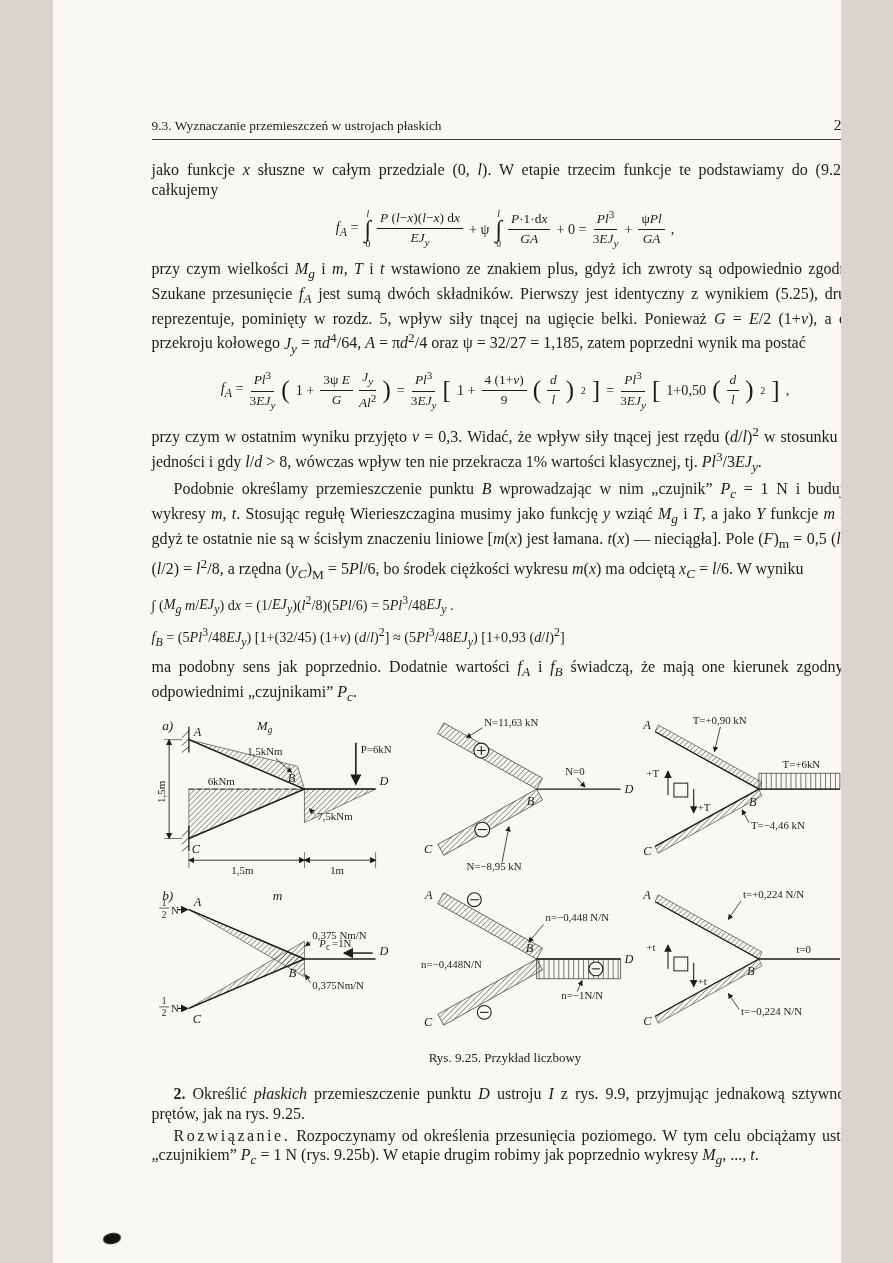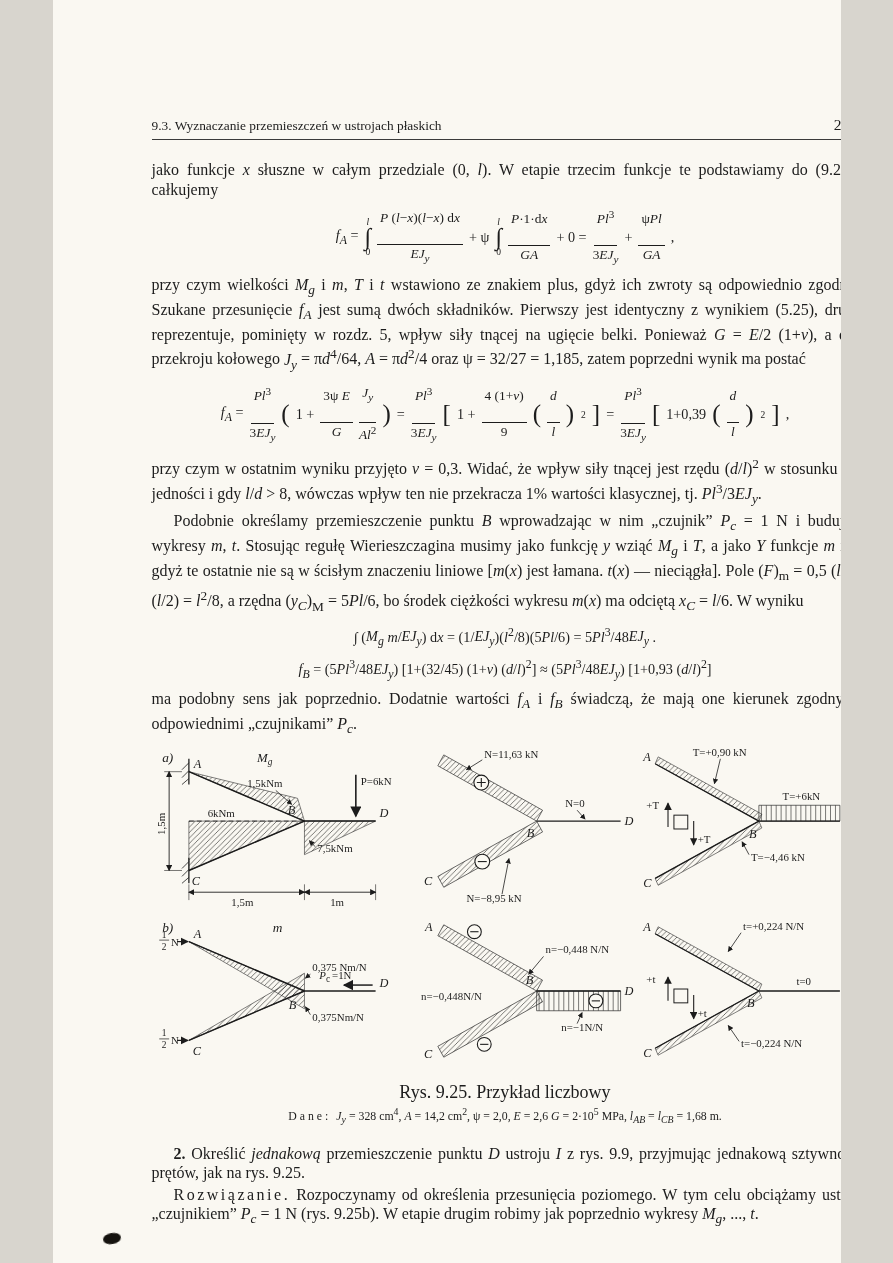--- a/index.html
+++ b/index.html
@@ -7,31 +7,31 @@
   body{background:#d8d5ce;font-family:"Liberation Serif","DejaVu Serif",serif}
   .page{position:relative;width:788px;height:1263px;margin:0 auto;background:#faf8f2;color:#1c1c1c;overflow:hidden}
   .content{position:absolute;left:99px;top:116px;width:707px}
   .pagehead{display:flex;justify-content:space-between;align-items:baseline;border-bottom:1.2px solid #3a3a3a;padding-bottom:5px;font-size:13.4px}
   .pagehead .pageno{font-size:15.5px;font-weight:normal;letter-spacing:.5px}
   p.bp{margin:0;font-size:16px;line-height:19.6px;text-align:justify}
   .ind{text-indent:22px}
   .spaced{letter-spacing:2.5px}
   .formula{display:flex;justify-content:center;align-items:center;gap:6px;font-size:14.2px}
   .frac{display:inline-flex;flex-direction:column;align-items:center;font-size:13.4px;line-height:1.25;text-align:center}
-  .frac .num{border-bottom:1px solid #1c1c1c;padding:0 3px 17px}
+  .frac .num{border-bottom:1px solid #1c1c1c;padding:0 3px 1px}
   .frac .den{padding-top:1px}
   .int{display:inline-flex;flex-direction:column;align-items:center;line-height:1}
   .int .lim-t{font-size:9.5px;font-style:italic}
   .int .lim-b{font-size:9.5px}
   .int .sign{font-size:24px;line-height:.85}
   .big{font-size:25px;font-weight:300;line-height:1;transform:translateY(-1px)}
   .fsup{font-size:9.5px;vertical-align:super;margin-left:1px}
-  .fline{text-align:center;font-size:14.2px}
+  .fline{font-size:14.2px}
   figure{margin:0;padding:0}
-  .figcap{text-align:center;font-size:18px;margin-top:6px}
+  .figcap{text-align:center;font-size:13px;margin-top:6px}
   .dane{text-align:center;font-size:11.8px;margin-top:3px}
   .dane .dlabel{letter-spacing:3px;margin-right:5px}
   .artifact{position:absolute;left:50px;top:1233px;width:18px;height:11px;background:#15130f;border-radius:50%;transform:rotate(-10deg);filter:blur(.4px)}
   svg{font-family:"Liberation Serif","DejaVu Serif",serif}
   svg text{fill:#1c1c1c}
   .lbl{font-size:11px}
   .sm{font-size:9.5px}
   .nlbl{font-size:12.5px;font-style:italic}
   .ttl{font-size:13.5px;font-style:italic}
 </style>
@@ -119,21 +119,21 @@
         </span>
       <span class="big">)</span>
         <sup class="fsup">2</sup>
       <span class="big">]</span>
       <span>=</span>
       <span class="frac">
           <span class="num"><i>Pl</i><sup>3</sup></span>
           <span class="den">3<i>EJ<sub>y</sub></i></span>
         </span>
       <span class="big">[</span>
-      <span>1+0,39</span>
+      <span>1+0,50</span>
       <span class="big">(</span>
       <span class="frac">
           <span class="num"><i>d</i></span>
           <span class="den"><i>l</i></span>
         </span>
       <span class="big">)</span>
         <sup class="fsup">2</sup>
       <span class="big">]</span>
       <span>,</span>
     </div>
@@ -351,25 +351,22 @@
           </g>
 
           <text class="nlbl" x="493" y="187">A</text>
           <text class="nlbl" x="598" y="264">B</text>
           <text class="nlbl" x="493" y="315">C</text>
           <text class="nlbl" x="695" y="244">D</text>
         </g>
       </svg>
 
       <div class="figcap">Rys. 9.25. Przykład liczbowy</div>
-      <div class="dane">
-        <span class="dlabel">Dane:</span><span><i>J<sub>y</sub></i> = 328 cm<sup>4</sup>,  <i>A</i> = 14,2 cm<sup>2</sup>,  ψ = 2,0,  <i>E</i> = 2,6 <i>G</i> = 2·10<sup>5</sup> MPa,  <i>l<sub>AB</sub></i> = <i>l<sub>CB</sub></i> = 1,68 m.</span>
-      </div>
     </figure>
 
-    <p class="bp ind" style="margin-top:18px"><b>2.</b> Określić <i>jednakową</i> przemieszczenie punktu <i>D</i> ustroju <i>I</i> z rys. 9.9, przyjmując jednakową sztywność prętów, jak na rys. 9.25.</p>
+    <p class="bp ind" style="margin-top:18px"><b>2.</b> Określić <i>płaskich</i> przemieszczenie punktu <i>D</i> ustroju <i>I</i> z rys. 9.9, przyjmując jednakową sztywność prętów, jak na rys. 9.25.</p>
 
     <p class="bp ind" style="margin-top:2px"><span class="spaced">Rozwiązanie.</span><span> Rozpoczynamy od określenia przesunięcia poziomego. W tym celu obciążamy ustrój „czujnikiem” <i>P<sub>c</sub></i> = 1 N (rys. 9.25b). W etapie drugim robimy jak poprzednio wykresy <i>M<sub>g</sub></i>, ..., <i>t</i>.</span></p>
 
   </div>
 
   <div class="artifact"></div>
 </div>
 
 </body></html>

